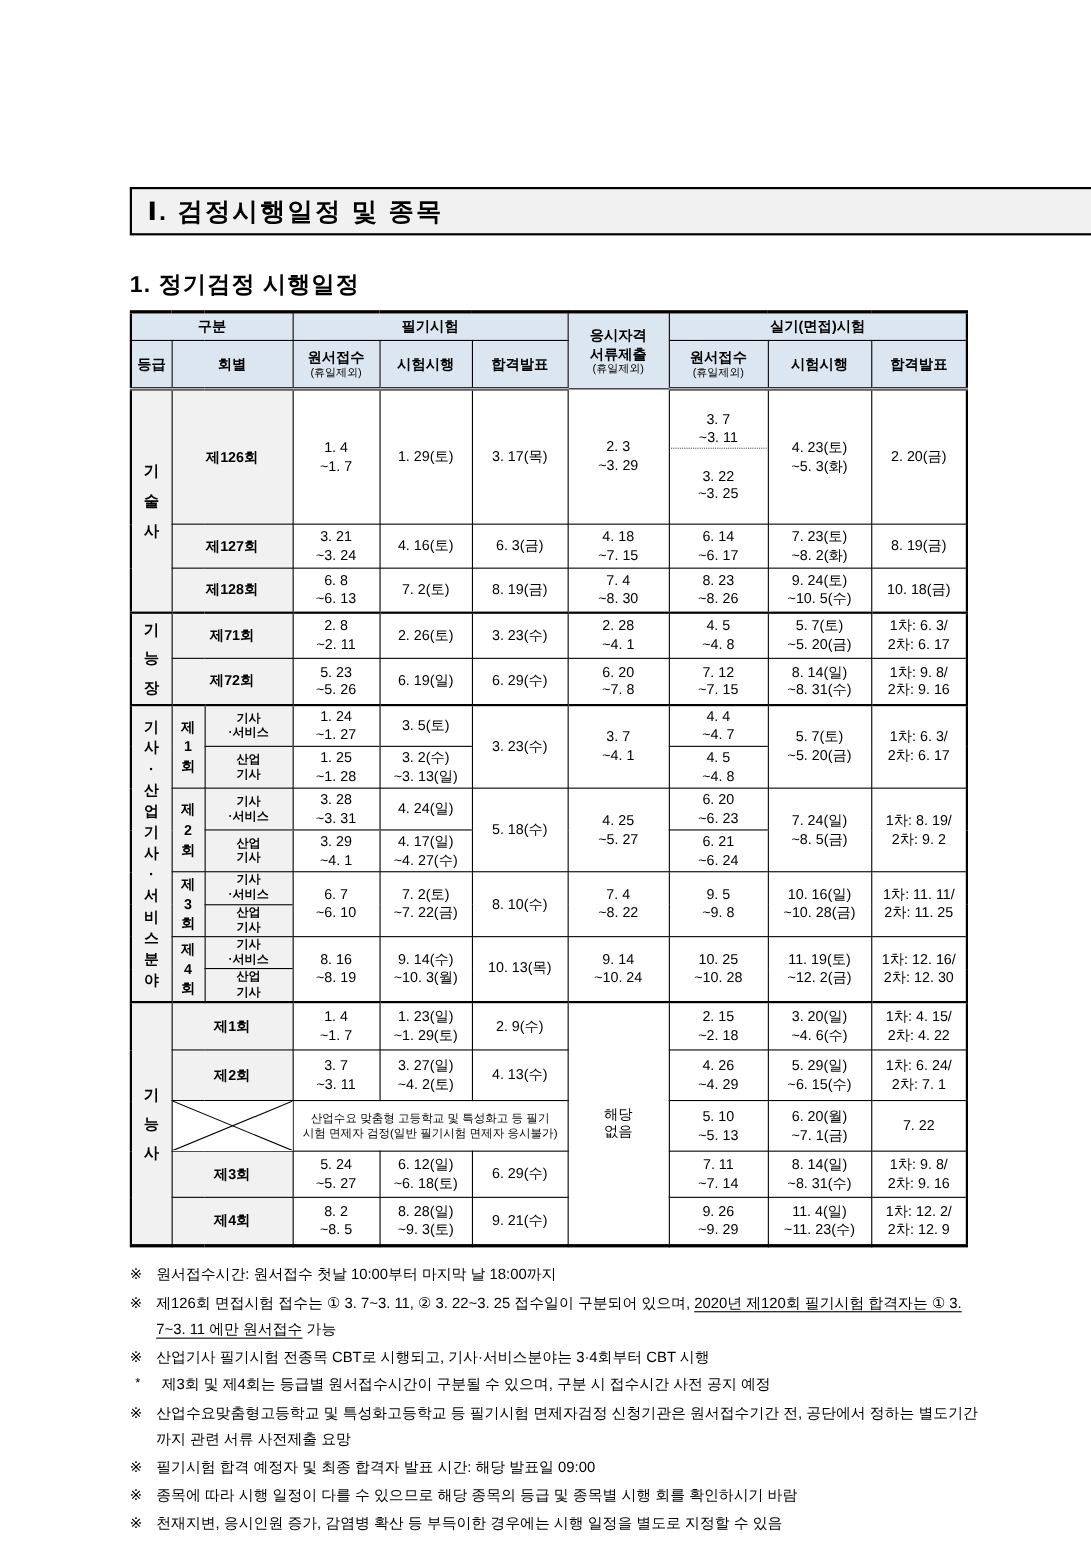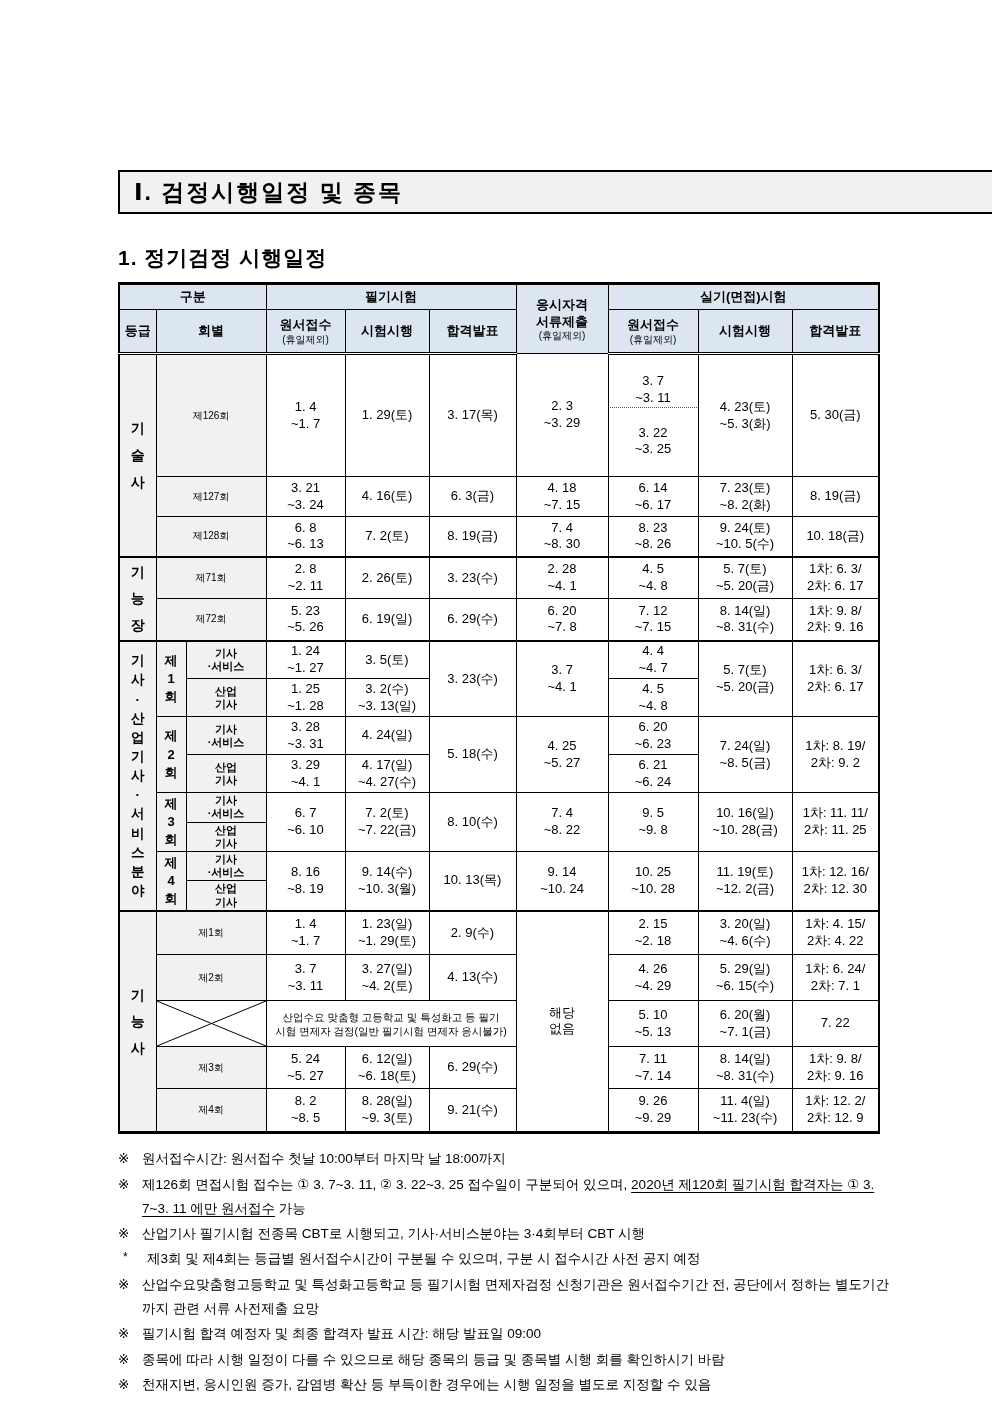--- a/index.html
+++ b/index.html
@@ -27,21 +27,21 @@
     border-collapse:collapse;table-layout:fixed;width:760px;
     border:2px solid #000;border-top:3px solid #000;border-bottom:3px solid #000;
   }
   table.sched th,table.sched td{
     border:1px solid #000;text-align:center;vertical-align:middle;
     white-space:pre-line;padding:1px;overflow:hidden;box-sizing:border-box;
   }
   th.hd{background:var(--header-bg,#dce6f1);font-size:13px;font-weight:bold;line-height:1.3;}
   .sm{display:block;font-size:10px;font-weight:normal;line-height:1.1;}
   td.c{font-size:13px;line-height:1.3;background:#fff;}
-  td.lab{background:var(--label-bg,#f1f1f1);font-weight:normal;font-size:10px;}
+  td.lab{background:var(--label-bg,#f1f1f1);font-weight:bold;font-size:13px;}
   td.grade{background:var(--label-bg,#f1f1f1);font-weight:bold;font-size:14px;line-height:1.9;}
   td.grade.tight{line-height:1.42;font-size:13.5px;}
   td.rlab{background:var(--label-bg,#f1f1f1);font-weight:bold;font-size:13px;line-height:1.4;}
   td.sub{background:var(--label-bg,#f1f1f1);font-weight:bold;font-size:11px;line-height:1.2;}
   tr.sec>td{border-top:2.5px solid #000;}
   tr.h2>th,th.dbl{border-bottom:3px double #000;}
   .dot-b{border-bottom:1px dotted #555 !important;}
   td.split{padding:0;}
   td.split .half{display:flex;align-items:center;justify-content:center;white-space:pre-line;}
   td.split .half.first{border-bottom:1px dotted #555;}
@@ -114,21 +114,21 @@
       <td class="c">2. 3
 ~3. 29</td>
       <td class="c split">
         <div class="half first" style="height:50%">3. 7
 ~3. 11</div>
         <div class="half" style="height:50%">3. 22
 ~3. 25</div>
       </td>
       <td class="c">4. 23(토)
 ~5. 3(화)</td>
-      <td class="c">5. 30(금)</td>
+      <td class="c">2. 20(금)</td>
     </tr>
     <tr style="height:40px">
       <td class="lab" colspan="2">제127회</td>
       <td class="c">3. 21
 ~3. 24</td>
       <td class="c">4. 16(토)</td>
       <td class="c">6. 3(금)</td>
       <td class="c">4. 18
 ~7. 15</td>
       <td class="c">6. 14

